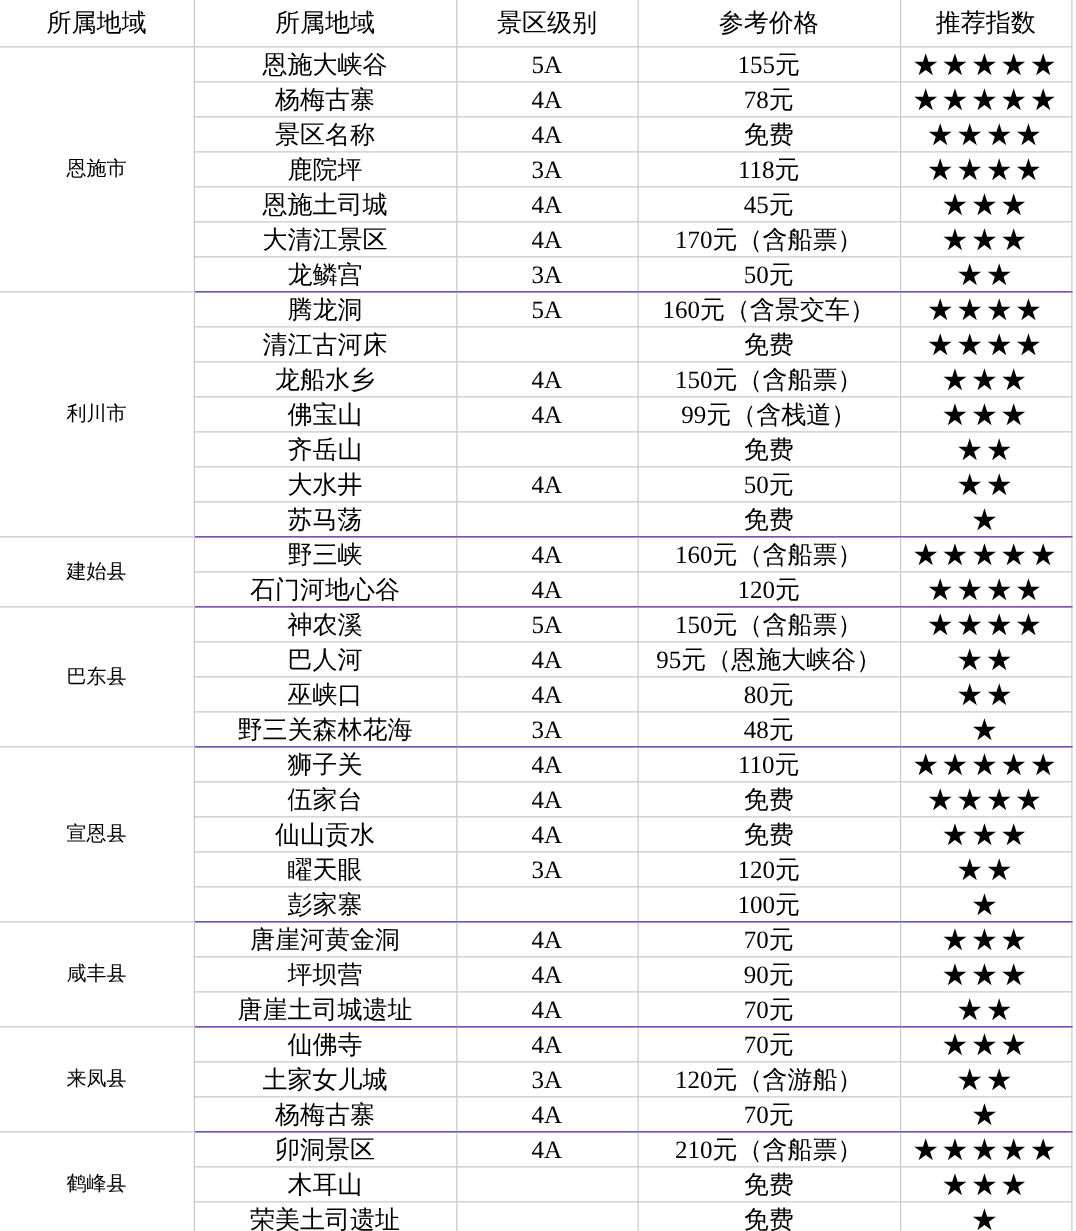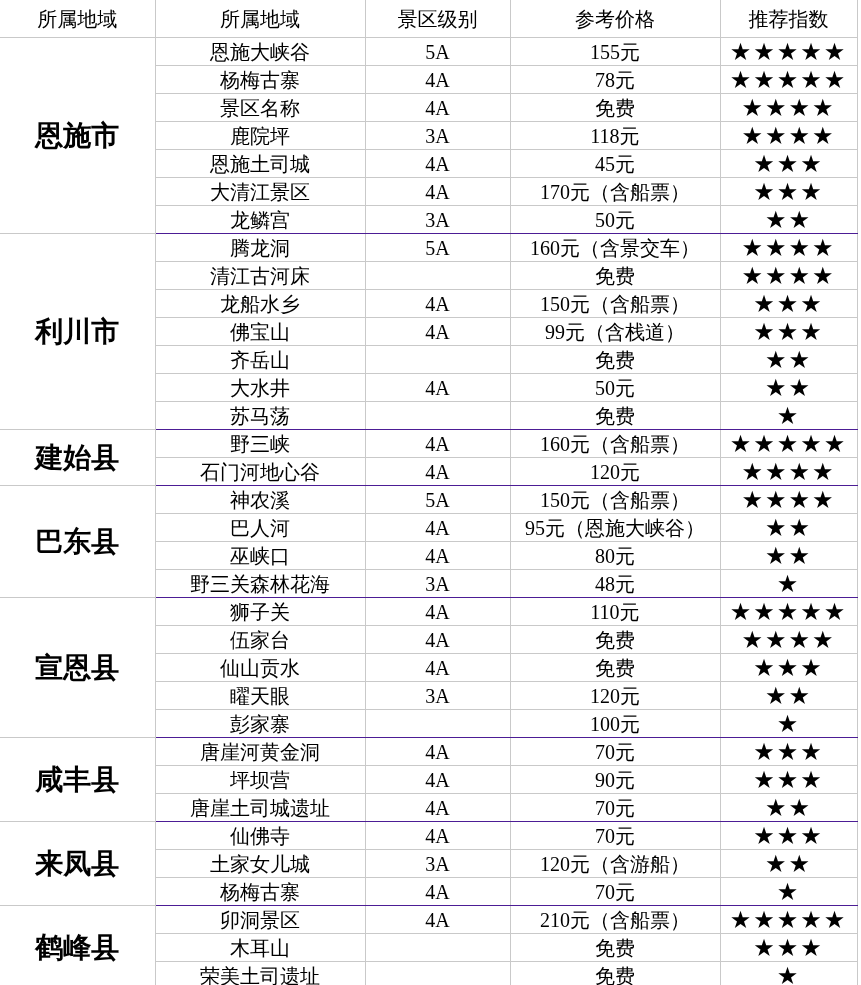--- a/index.html
+++ b/index.html
@@ -37,22 +37,21 @@
     height: 27px;
   }
   td:first-child, th:first-child {
     border-left: none;
   }
   tr.section-end td {
     border-bottom: 1px solid #4c1d95;
   }
   td.region-cell {
     border-left: none;
-    font-size: 28px;
-    font-weight: bold;
+    font-size: 16px;
   }
   td.stars-cell {
     font-size: 24px;
     letter-spacing: 2px;
     font-family: "DejaVu Sans", sans-serif;
   }
 </style>
 </head>
 <body>
 

